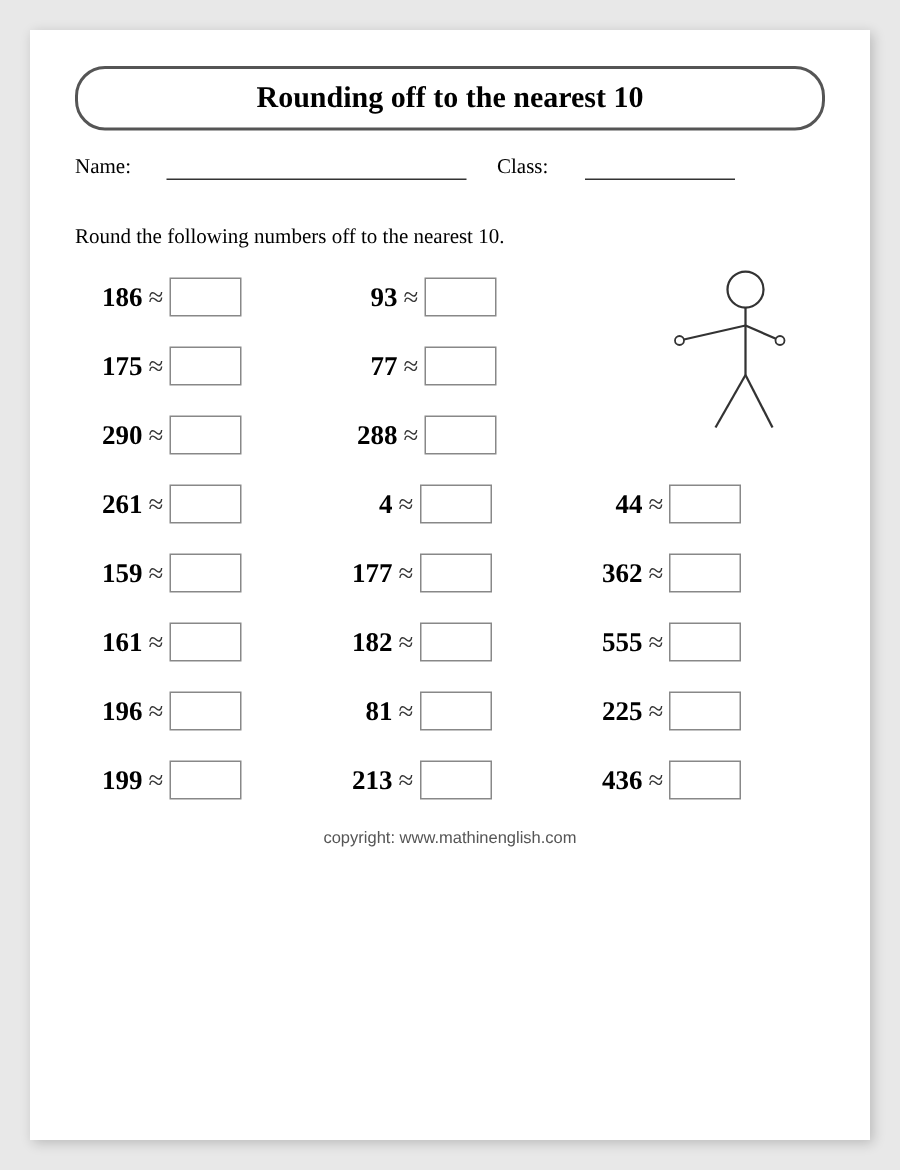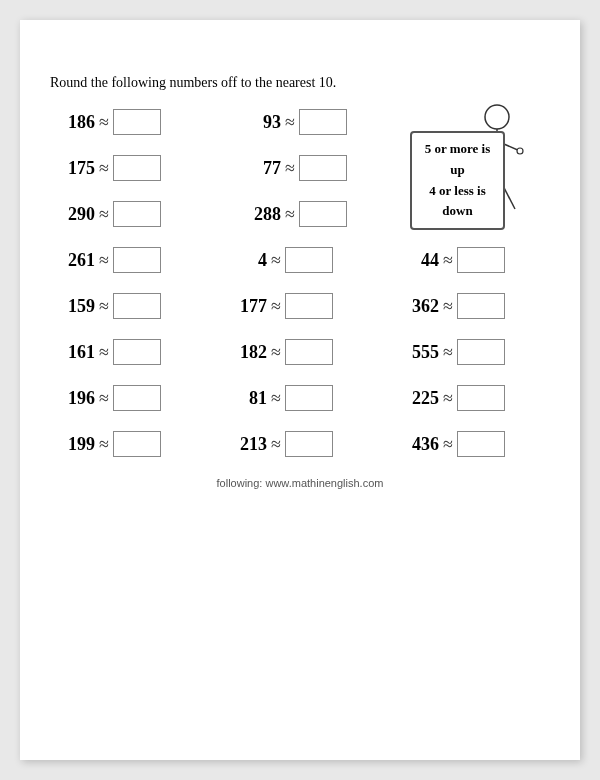--- a/index.html
+++ b/index.html
@@ -54,21 +54,21 @@
       margin-bottom: 18px;
       margin-top: 31px;
     }
     .problems-area {
       position: relative;
     }
     .row {
       display: flex;
       align-items: center;
       margin-bottom: 20px;
-      gap: 16px;
+      gap: 0;
     }
     .problem {
       display: flex;
       align-items: center;
       width: 170px;
     }
     .number {
       font-size: 18px;
       font-weight: bold;
       min-width: 45px;
@@ -118,21 +118,28 @@
       font-size: 11px;
       color: #555;
       margin-top: 8px;
       font-family: Arial, sans-serif;
     }
   </style>
 </head>
 <body>
 
 <div class="worksheet">
-
+  <div class="title-box">Rounding off to the nearest 10</div>
+
+  <div class="name-class-row">
+    <span>Name:</span>
+    <span class="name-line">&nbsp;</span>
+    <span>Class:</span>
+    <span class="class-line">&nbsp;</span>
+  </div>
 
   <div class="instruction">Round the following numbers off to the nearest 10.</div>
 
   <div class="problems-area">
 
     <div class="character-container">
 
       <svg width="110" height="130" viewBox="0 0 110 130">
 
         <circle cx="72" cy="18" r="12" fill="white" stroke="#333" stroke-width="1.5"></circle>
@@ -144,26 +151,20 @@
         <line x1="72" y1="42" x2="95" y2="52" stroke="#333" stroke-width="1.5"></line>
 
         <line x1="72" y1="75" x2="52" y2="110" stroke="#333" stroke-width="1.5"></line>
 
         <line x1="72" y1="75" x2="90" y2="110" stroke="#333" stroke-width="1.5"></line>
 
         <circle cx="28" cy="52" r="3" fill="white" stroke="#333" stroke-width="1.2"></circle>
         <circle cx="95" cy="52" r="3" fill="white" stroke="#333" stroke-width="1.2"></circle>
       </svg>
 
-      <div style="position:absolute; top:32px; left:0px; width:95px;">
-        <div class="sign-box">
-          <span>5 or more is up</span><br>
-          <span>4 or less is down</span>
-        </div>
-      </div>
     </div>
 
     <div class="row">
       <div class="problem">
         <span class="number">186</span>
         <span class="wavy">≈</span>
         <input class="answer-box" type="text" style="">
       </div>
       <div class="problem">
         <span class="number">93</span>
@@ -283,14 +284,14 @@
       </div>
       <div class="problem">
         <span class="number">436</span>
         <span class="wavy">≈</span>
         <input class="answer-box" type="text" style="">
       </div>
     </div>
 
   </div>
 
-  <div class="copyright">following:   www.mathinenglish.com</div>
+  <div class="copyright">copyright:   www.mathinenglish.com</div>
 </div>
 
 </body></html>

